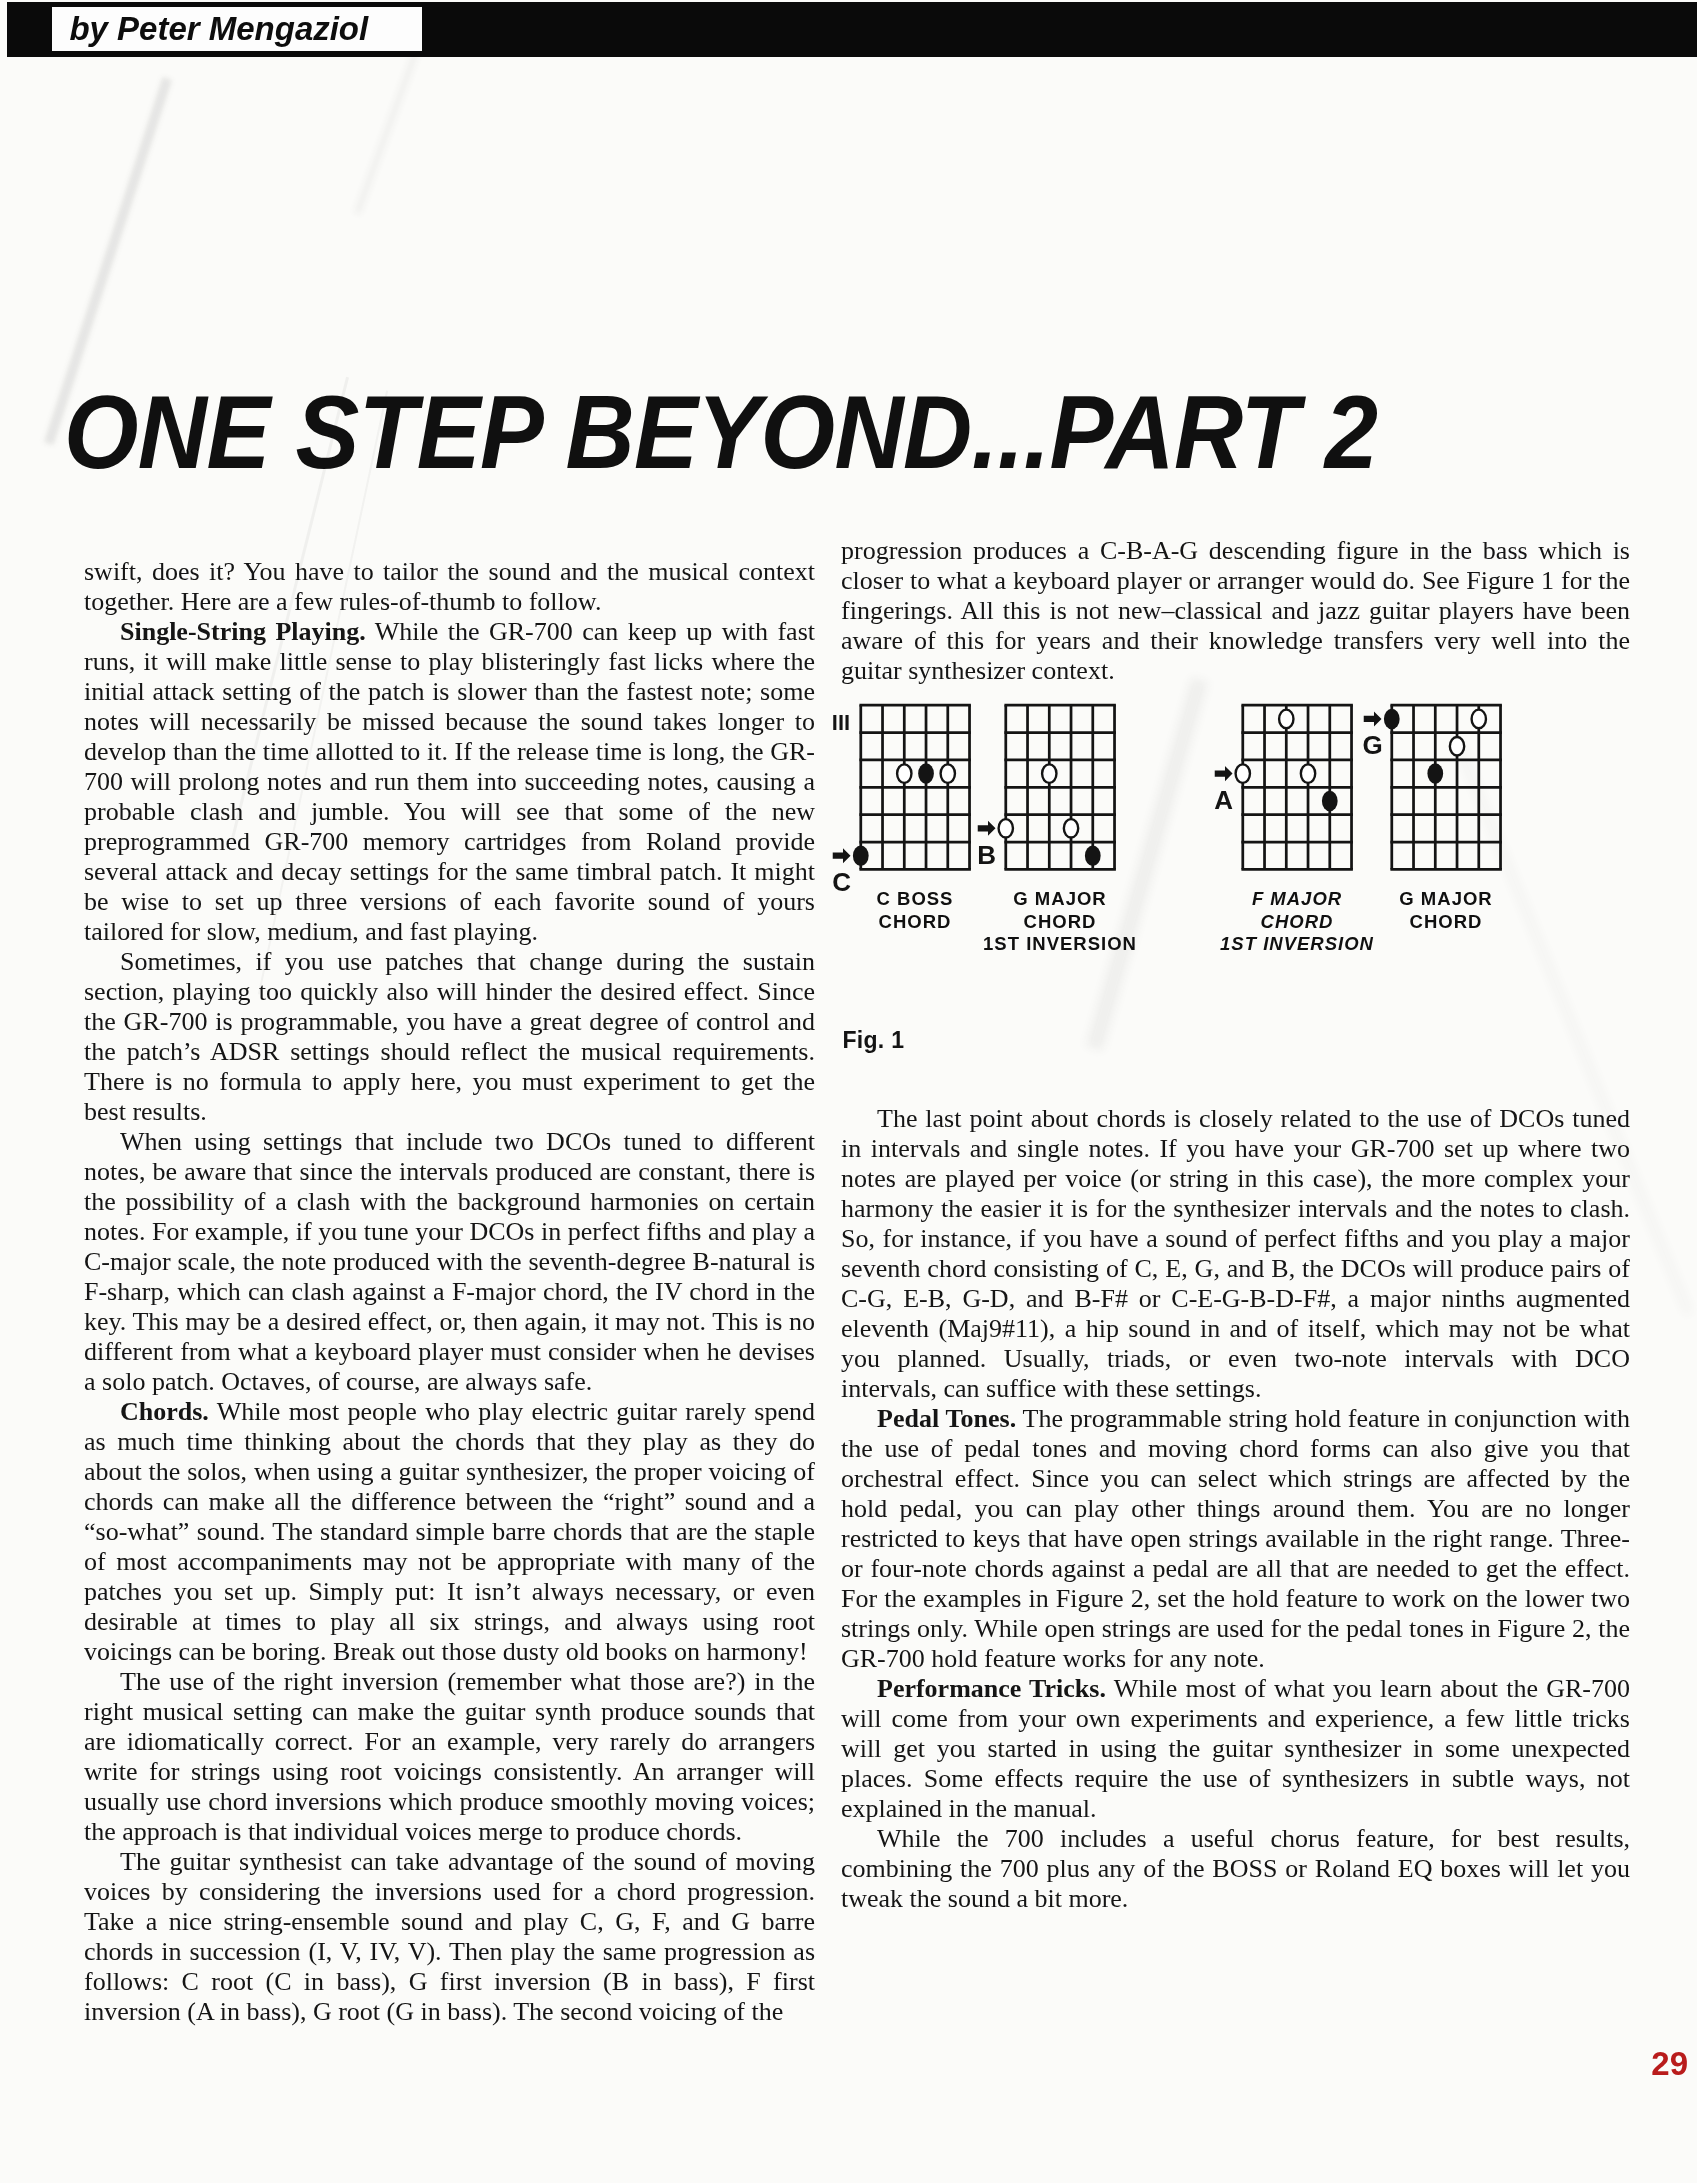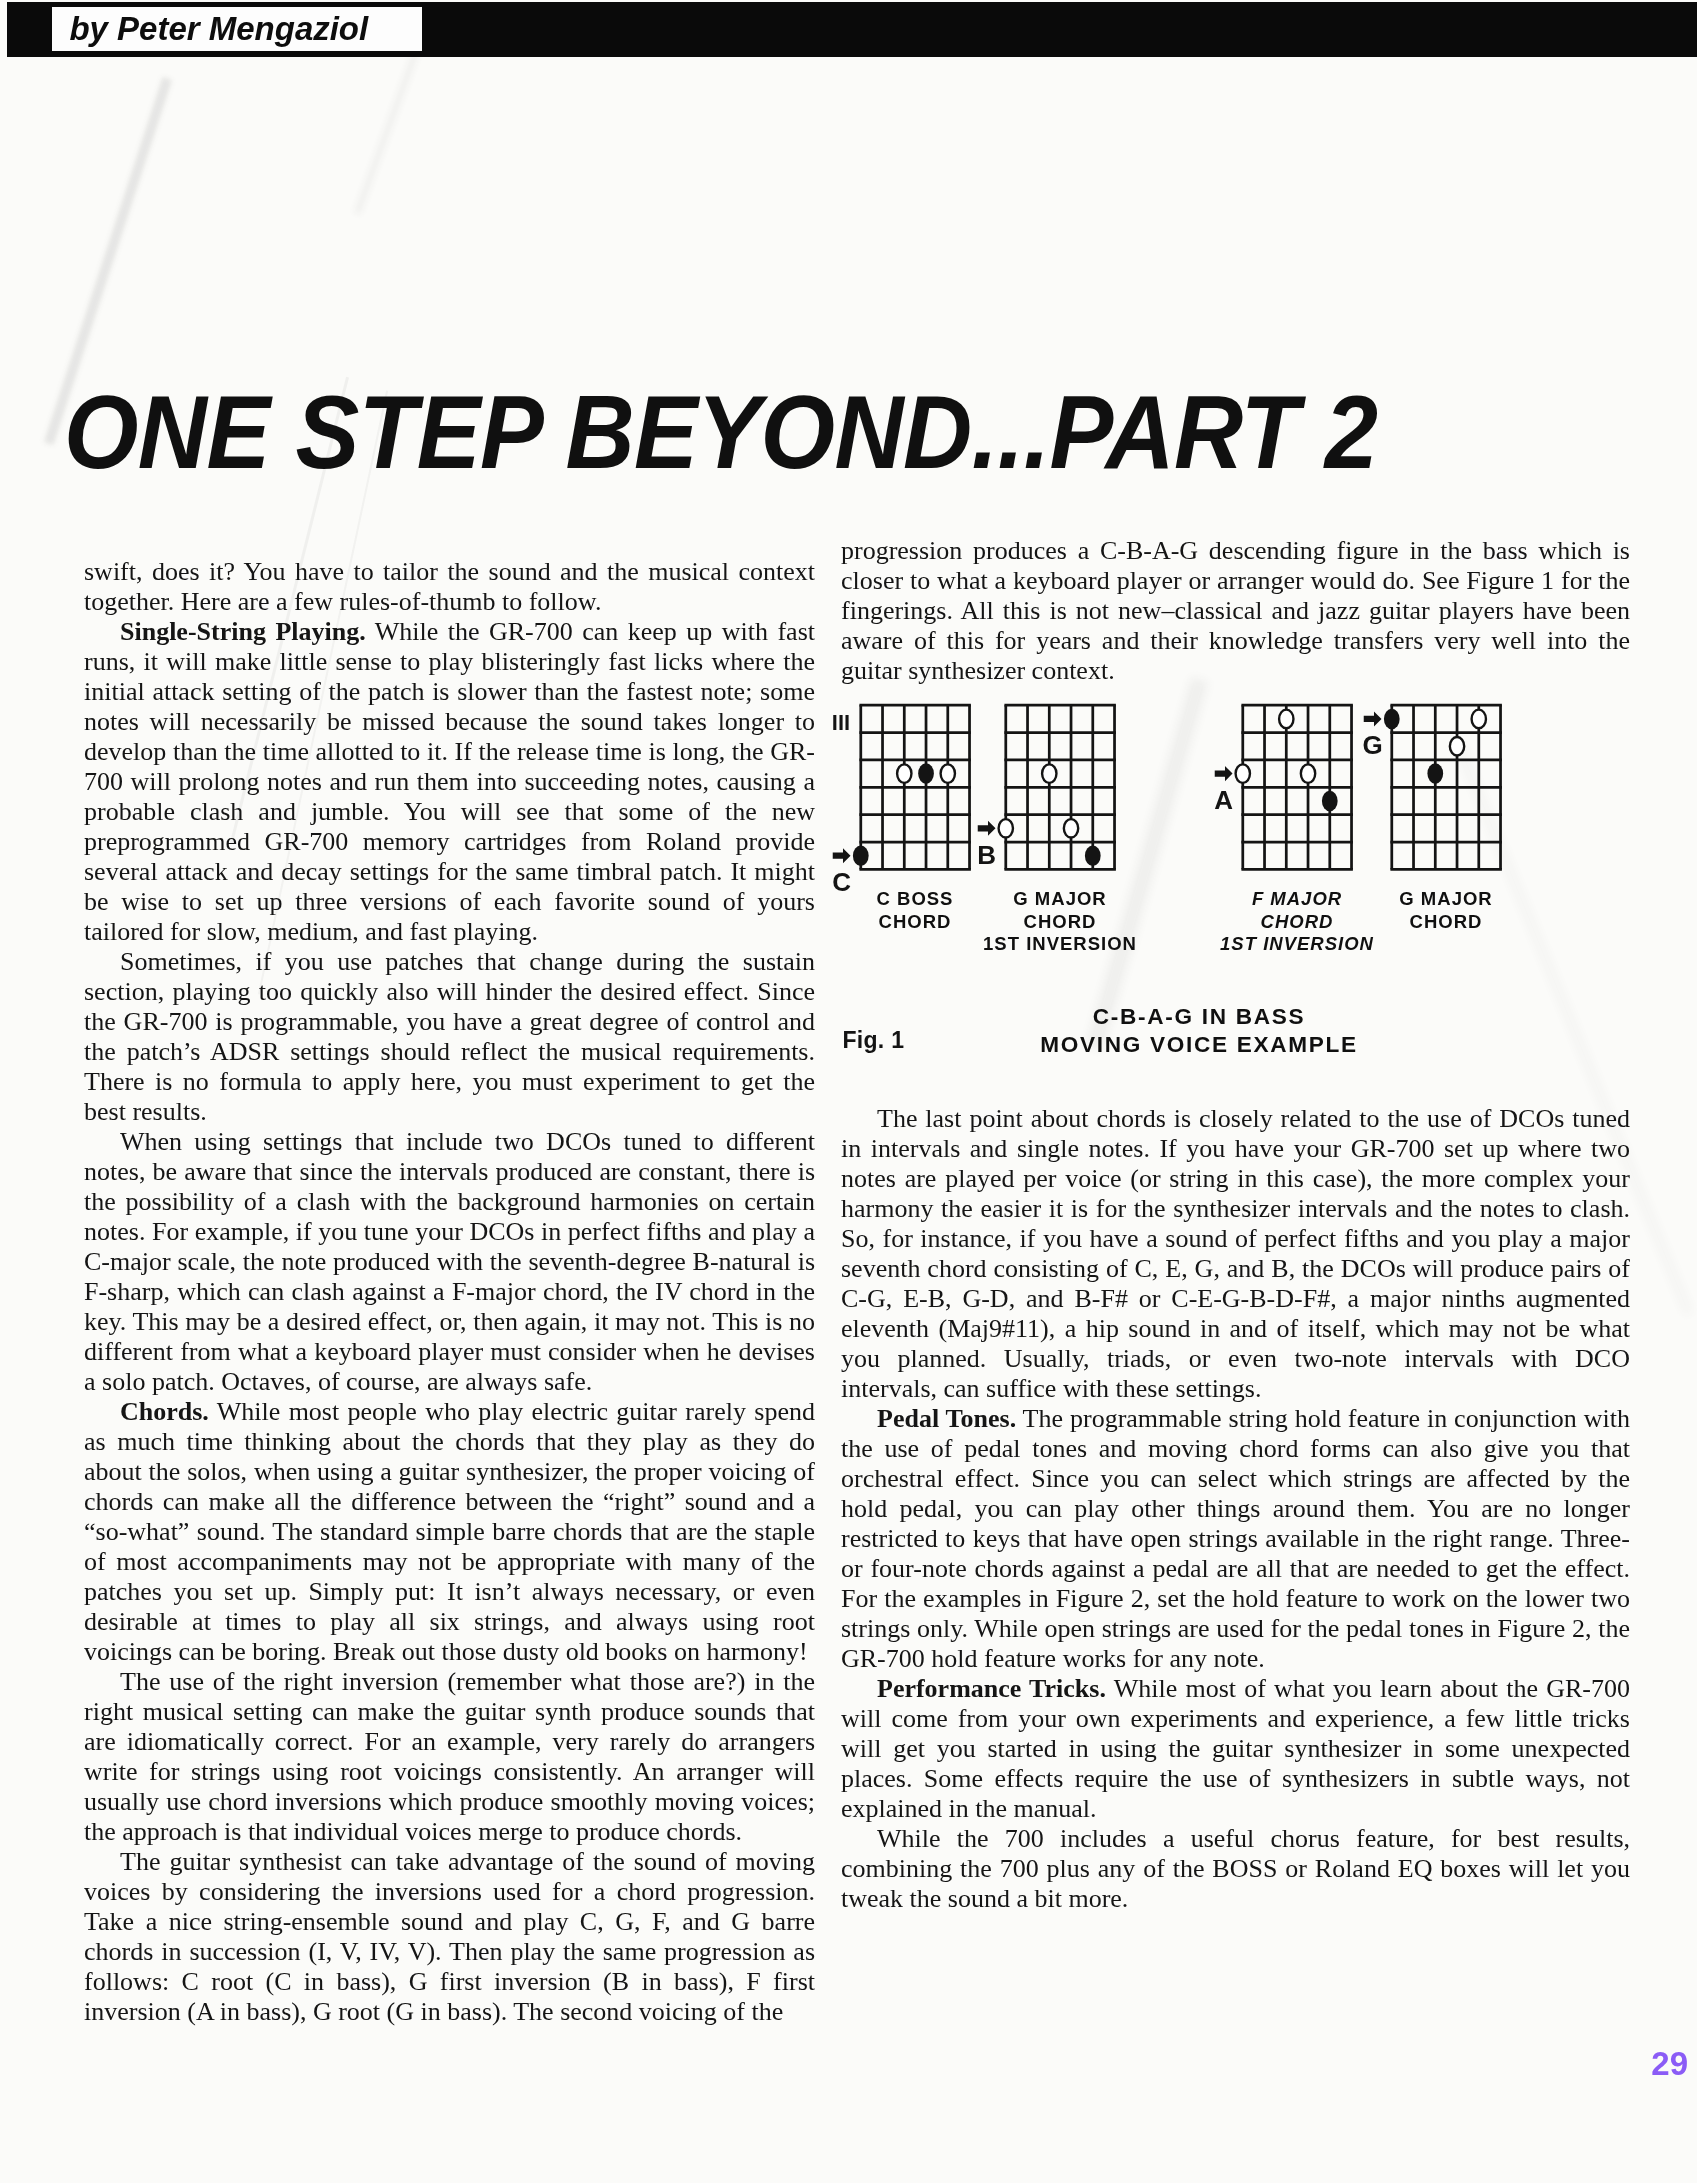--- a/index.html
+++ b/index.html
@@ -74,21 +74,21 @@
   }
   .fig-label{
     position:absolute;left:1.4px;top:324px;
     font-family:"Liberation Sans", sans-serif;
     font-weight:bold;font-size:23px;color:#131313;
     letter-spacing:0.3px;
   }
   .pageno{
     position:absolute;right:43px;top:2045px;
     font-family:"Liberation Sans", sans-serif;
-    font-weight:bold;font-size:33px;color:#8b5cf6;
+    font-weight:bold;font-size:33px;color:#b91c1c;
   }
   
   .streak{position:absolute;background:rgba(40,40,40,.10);pointer-events:none;}
   .s1{left:103px;top:69px;width:9.6px;height:384px;transform:rotate(18deg);filter:blur(2.7px);}
   .s2{left:288px;top:370px;width:2.7px;height:480px;transform:rotate(14deg);filter:blur(0.7px);opacity:.5;}
   .s3{left:322px;top:384px;width:2.1px;height:617px;transform:rotate(12deg);filter:blur(0.7px);opacity:.45;}
   .s4{left:1138px;top:672px;width:18px;height:384px;transform:rotate(16deg);filter:blur(4.8px);opacity:.55;}
   .s5{left:1570px;top:720px;width:6.9px;height:617px;transform:rotate(-22deg);filter:blur(5.5px);opacity:.4;}
   .s6{left:384px;top:41px;width:6.9px;height:178px;transform:rotate(20deg);filter:blur(3.4px);opacity:.5;}
 </style>
@@ -121,24 +121,20 @@
       <p class="para">The use of the right inversion (remember what those are?) in the right musical setting can make the guitar synth produce sounds that are idiomatically correct. For an example, very rarely do arrangers write for strings using root voicings consistently. An arranger will usually use chord inversions which produce smoothly moving voices; the approach is that individual voices merge to produce chords.</p>
       <p class="para">The guitar synthesist can take advantage of the sound of moving voices by considering the inversions used for a chord progression. Take a nice string-ensemble sound and play C, G, F, and G barre chords in succession (I, V, IV, V). Then play the same progression as follows: C root (C in bass), G first inversion (B in bass), F first inversion (A in bass), G root (G in bass). The second voicing of the</p>
     </div>
 
   <div class="col col-right">
     <div id="right-top">
         <p class="para noindent">progression produces a C-B-A-G descending figure in the bass which is closer to what a keyboard player or arranger would do. See Figure 1 for the fingerings. All this is not new–classical and jazz guitar players have been aware of this for years and their knowledge transfers very well into the guitar synthesizer context.</p>
       </div>
 
     <div class="figure" id="figure">
-      <div class="fig-caption">
-        <div>C-B-A-G IN BASS</div>
-        <div>MOVING VOICE EXAMPLE</div>
-      </div>
       <div class="fig-label">Fig. 1</div>
     <div class="diagram" style="left: -11px;">
           <svg width="145" height="202" viewBox="0 0 212 295" style="font-size:37.5px">
             <line x1="45" y1="6" x2="45" y2="246" stroke="#141414" stroke-width="4"></line>
             <line x1="76.8" y1="6" x2="76.8" y2="246" stroke="#141414" stroke-width="4"></line>
             <line x1="108.6" y1="6" x2="108.6" y2="246" stroke="#141414" stroke-width="4"></line>
             <line x1="140.4" y1="6" x2="140.4" y2="246" stroke="#141414" stroke-width="4"></line>
             <line x1="172.2" y1="6" x2="172.2" y2="246" stroke="#141414" stroke-width="4"></line>
             <line x1="204" y1="6" x2="204" y2="246" stroke="#141414" stroke-width="4"></line>
             <line x1="43" y1="6" x2="206" y2="6" stroke="#141414" stroke-width="4"></line>

